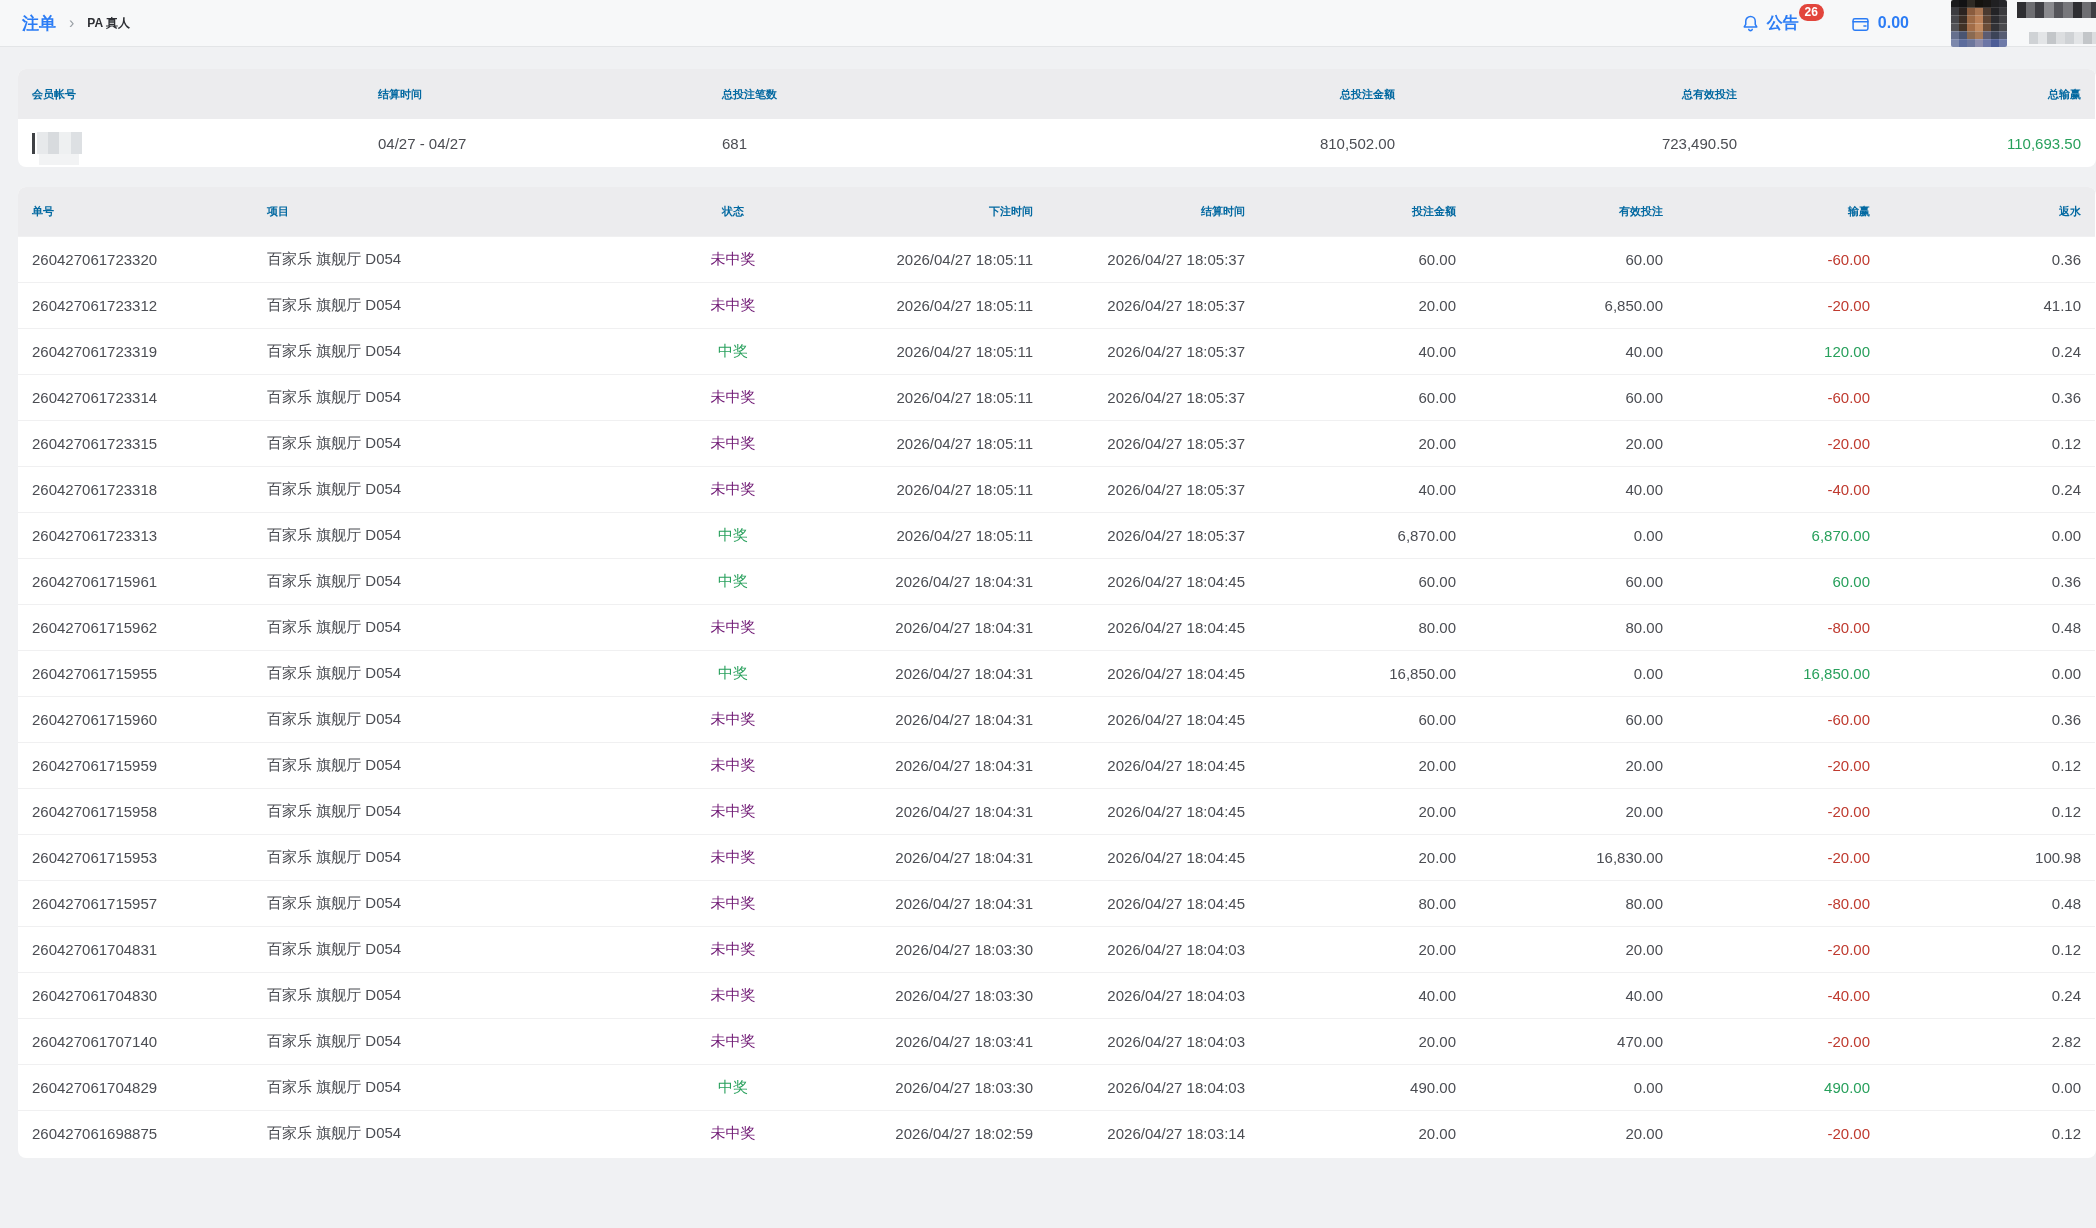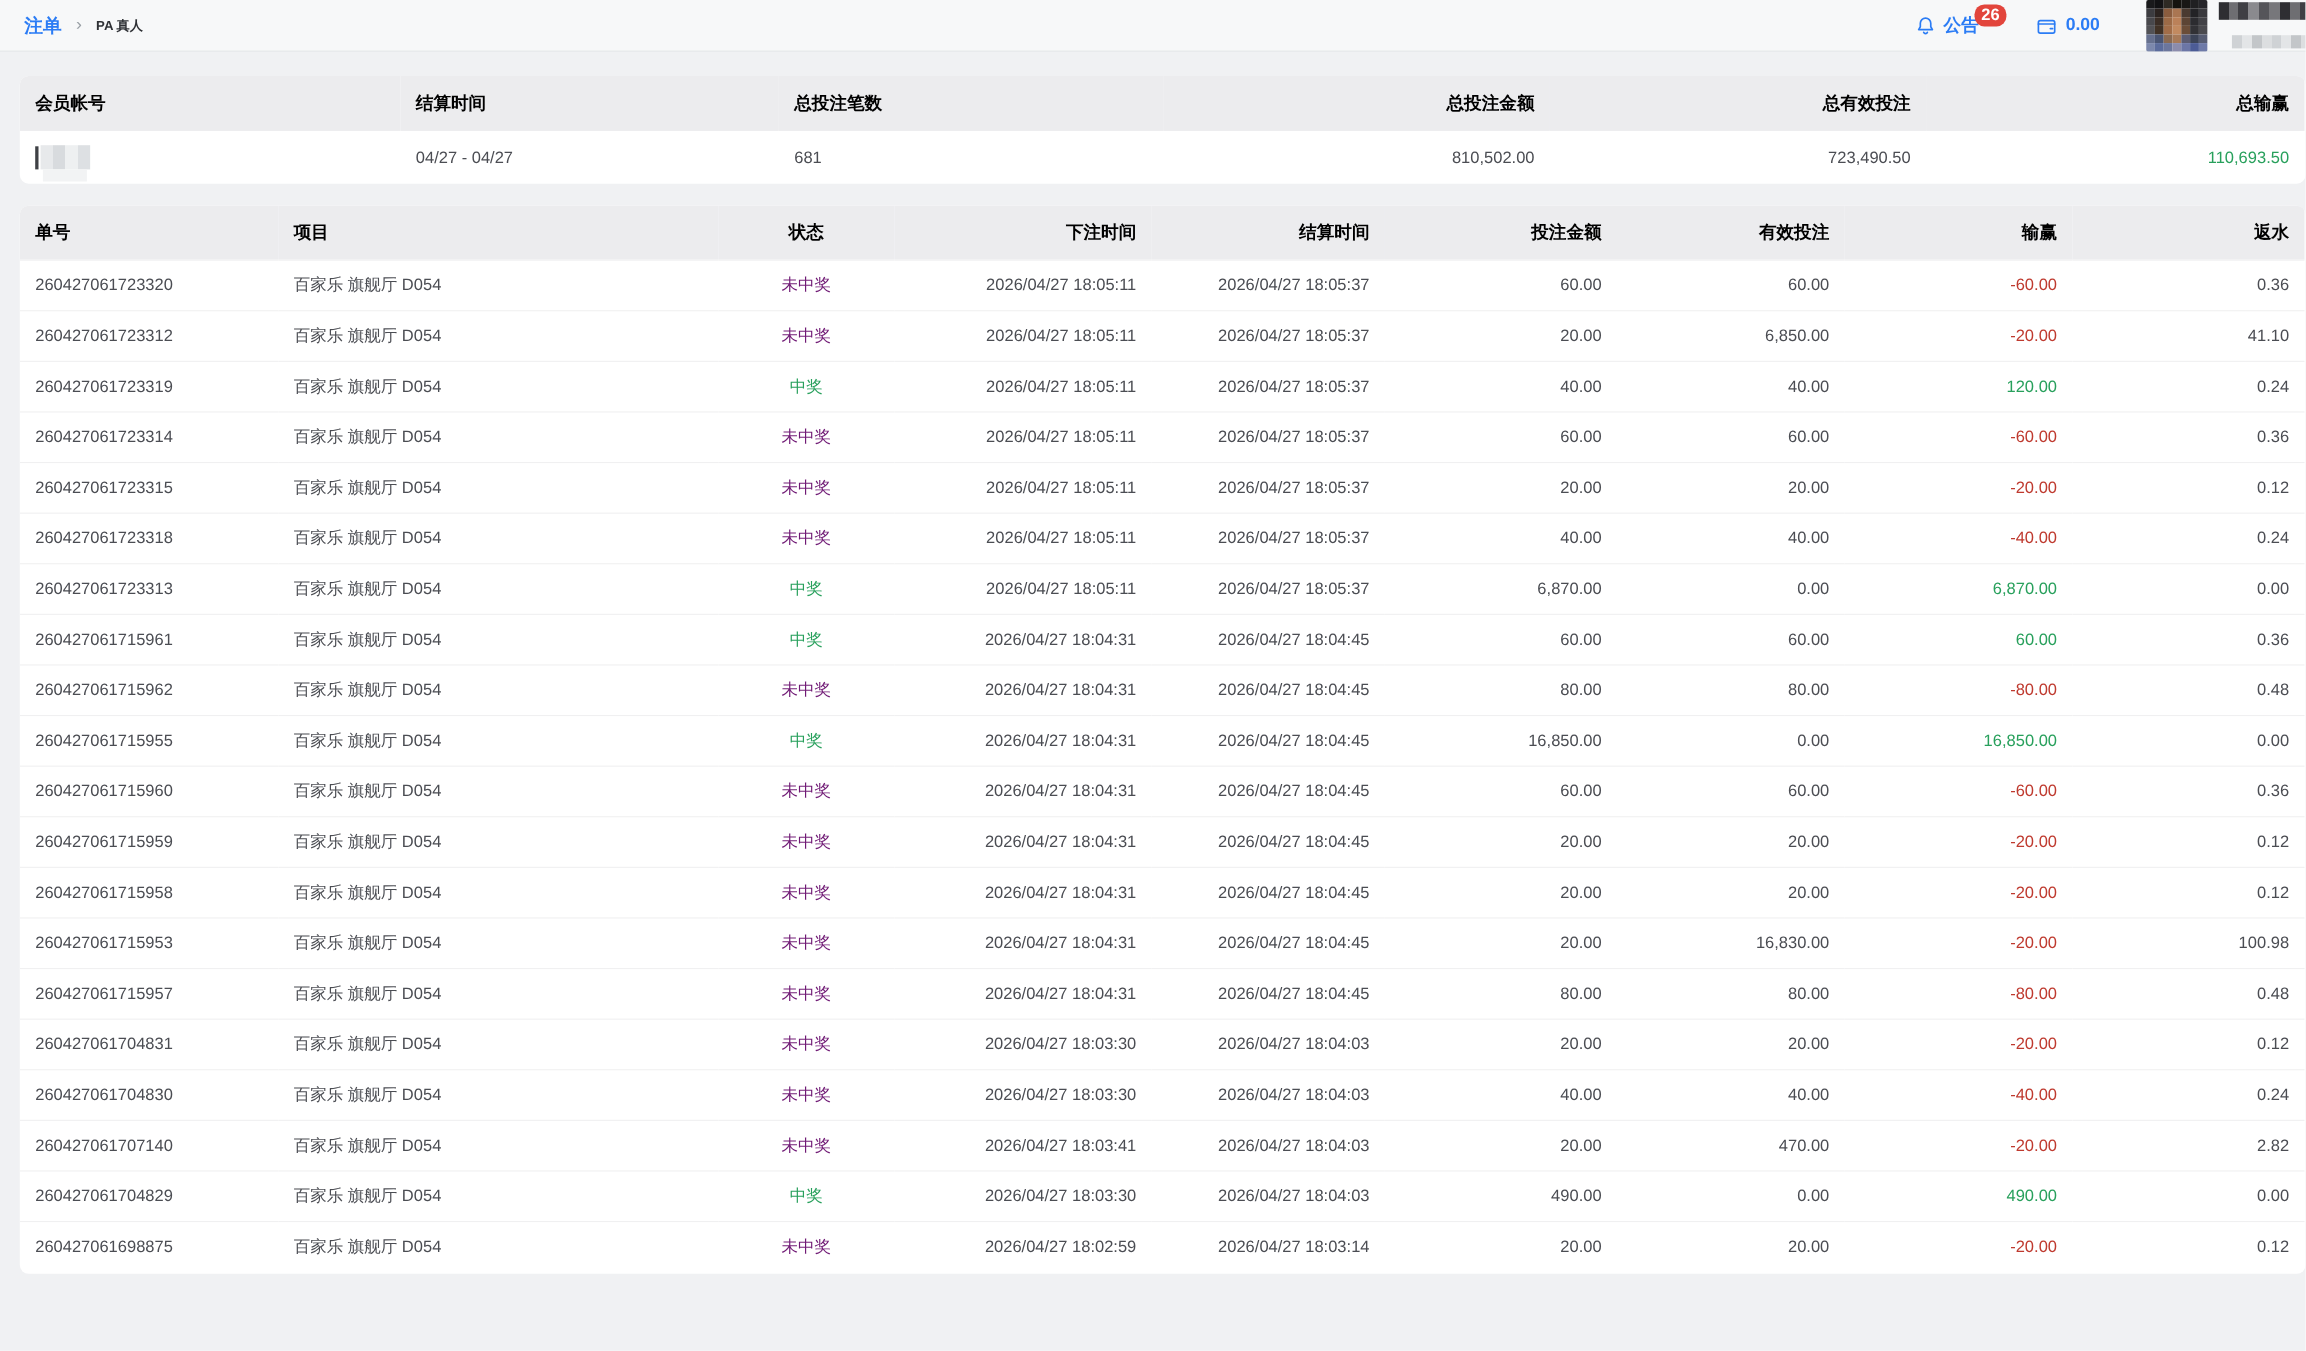--- a/index.html
+++ b/index.html
@@ -18,38 +18,38 @@
   }
   .crumb { display:flex; align-items:center; }
   .crumb-root { color:#2b7cf5; font-weight:700; font-size:17px; cursor:pointer; }
   .crumb-sep  { color:#9aa0a6; margin:0 13px; font-size:16px; }
   .crumb-cur  { color:#2e3035; font-weight:700; font-size:12px; }
 
   .topbar-right { margin-left:auto; display:flex; align-items:center; height:47px; }
   .notice { position:relative; display:flex; align-items:center; gap:7px;
             color:#2b7cf5; font-weight:700; font-size:16px; cursor:pointer; }
   .badge { position:absolute; top:-9px; right:-25px; background:#e2453c; color:#fff;
-           font-size:15px; font-weight:700; padding:2px 6px; border-radius:9px; line-height:1.1; }
+           font-size:12px; font-weight:700; padding:2px 6px; border-radius:9px; line-height:1.1; }
   .wallet { display:flex; align-items:center; gap:8px; margin-left:52px;
             color:#2b7cf5; font-weight:700; font-size:16px; cursor:pointer; }
   .user { margin-left:42px; display:flex; gap:10px; height:47px; cursor:pointer; }
   .avatar { width:56px; height:47px; border-radius:2px; overflow:hidden; flex:none; }
   .user-lines { padding-top:2px; }
   .name-line1 { width:79px; height:16px;
     background:repeating-linear-gradient(90deg,#2e2e32 0 9px,#6e6e72 9px 18px,#3f3f44 18px 27px,#8a8a8e 27px 37px,#55555a 37px 46px,#77777b 46px 56px); }
   .name-line2 { margin-top:14px; margin-left:12px; width:67px; height:12px;
     background:repeating-linear-gradient(90deg,#cfd2d5 0 9px,#e3e5e7 9px 18px,#c3c6c9 18px 27px,#dcdee0 27px 36px); }
 
   
   .content { padding:22px 0 0 18px; }
   .card { background:#fff; border-radius:8px; width:2078px; overflow:hidden; }
   .table-card { margin-top:20px; padding-bottom:2px; }
 
   table { border-collapse:collapse; table-layout:fixed; width:2077px; }
-  th { background:#ececee; font-size:16px; font-weight:700; color:#000000;
+  th { background:#ececee; font-size:11px; font-weight:700; color:#0369a1;
        padding:0 14px; white-space:nowrap; }
   .summary-table th { height:50px; }
   .bets-table th    { height:49px; }
   td { font-size:15px; color:#4b4d53; height:47px; padding:0 14px; white-space:nowrap; }
   .summary-table td { height:48px; }
   .bets-table tbody tr td { border-top:1px solid #f0f0f1; height:46px; }
   .al { text-align:left; } .ac { text-align:center; } .ar { text-align:right; }
 
   .win { color:#28a05c; } .lose { color:#701a75; }
   .pos { color:#28a05c; } .neg  { color:#bf3a2f; }

